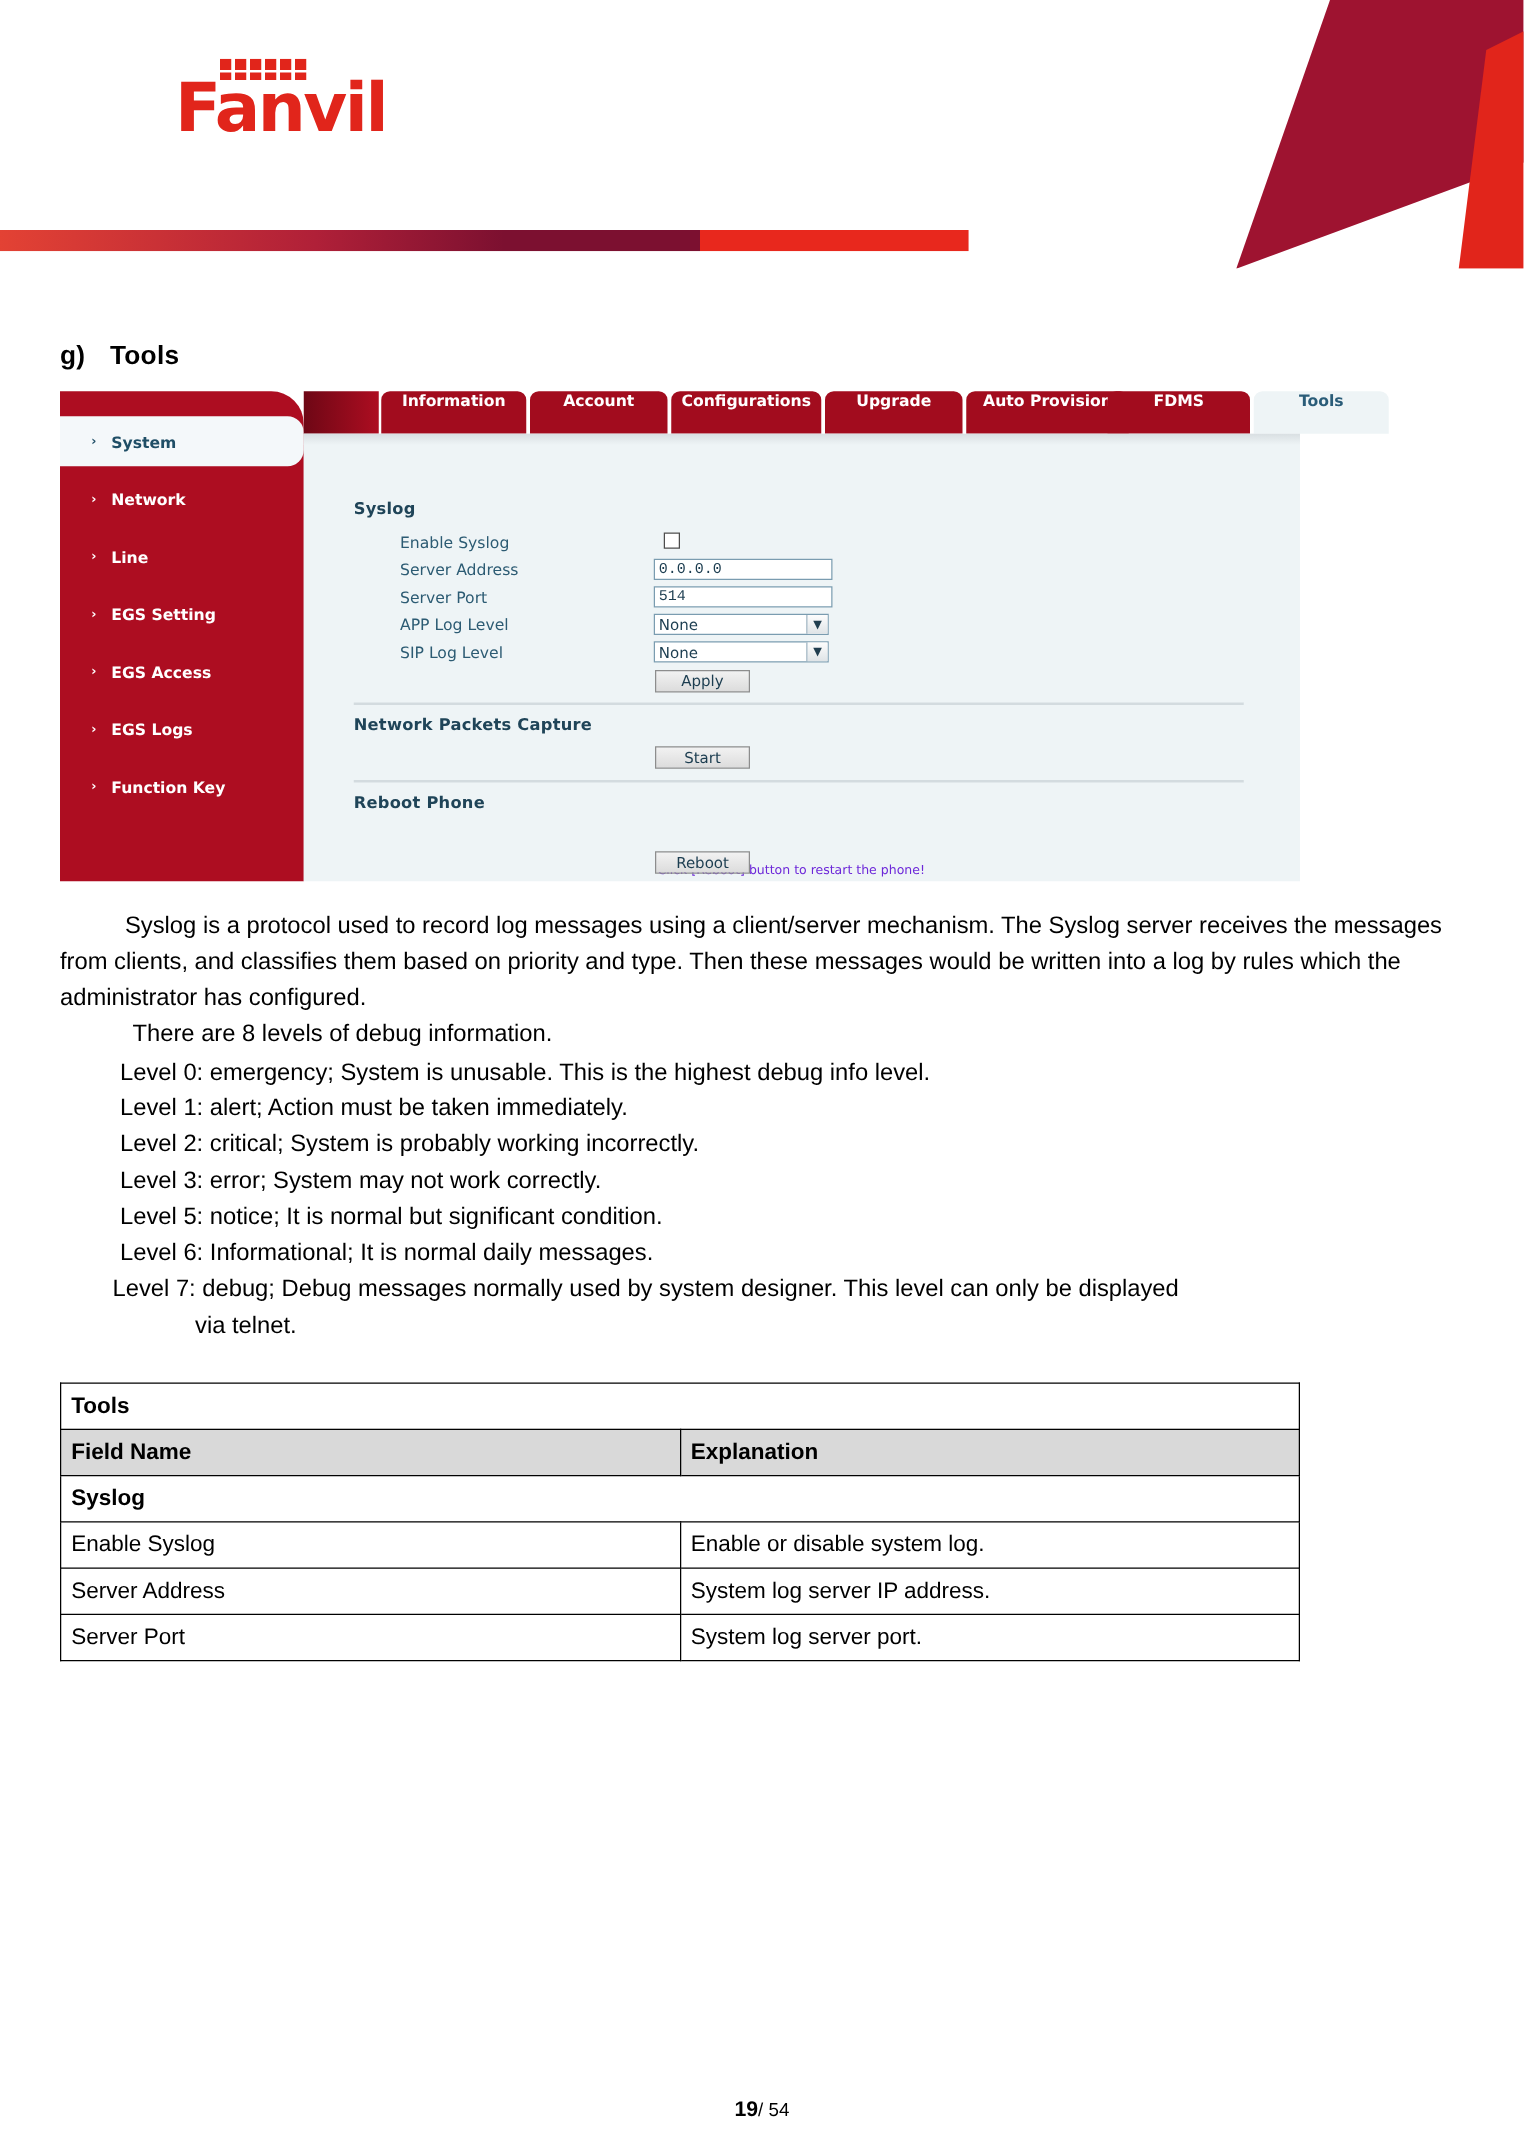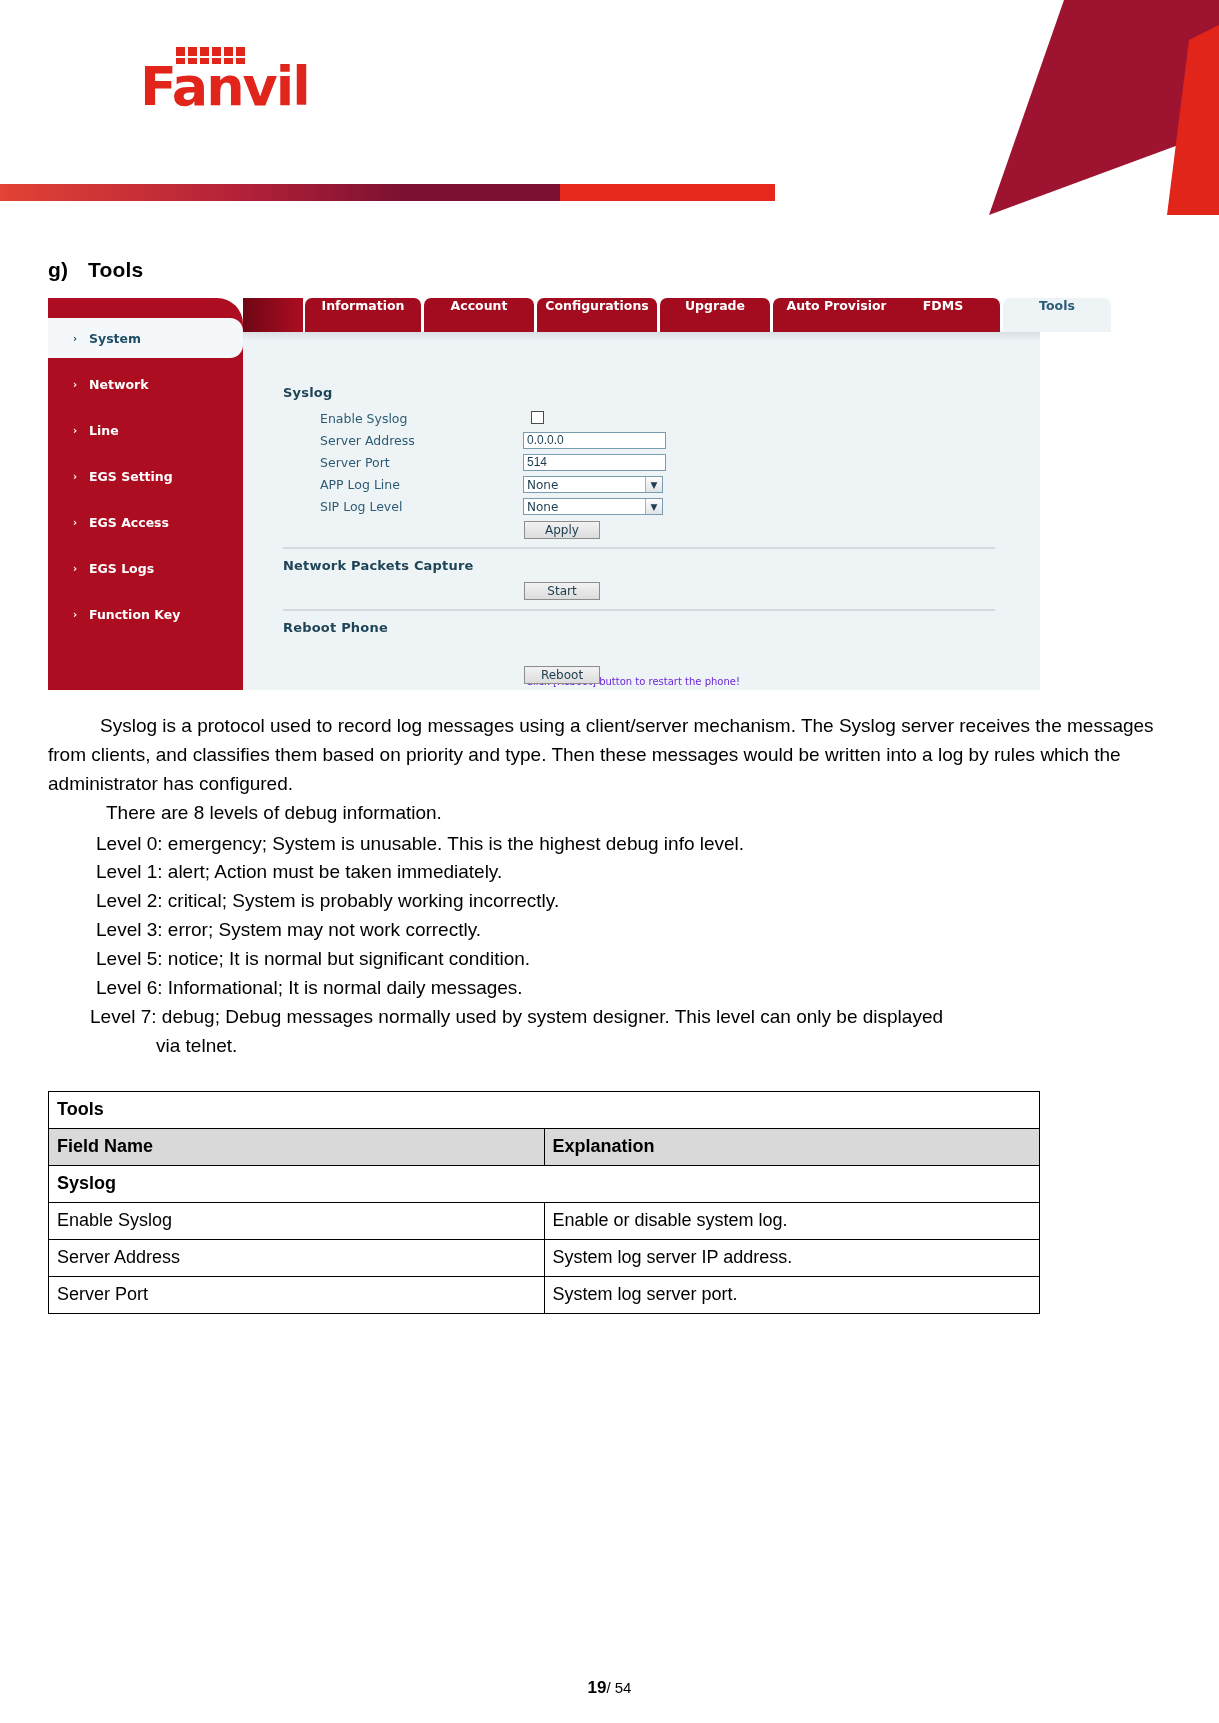--- a/index.html
+++ b/index.html
@@ -58,21 +58,21 @@
     font-weight: normal;
     text-align: left;
     vertical-align: middle;
     line-height: 1.25;
     height: 28px;
   }
   .col-name { width: 214px; }
 
   
   .sec-heading {
-    margin-top: 25px;
+    margin-top: 40px;
     font-size: 21px;
     font-weight: bold;
     letter-spacing: 0.2px;
   }
   .sec-heading .marker { display: inline-block; width: 40px; }
 
   
   .webui {
     position: relative;
     margin-top: 16px;
@@ -171,21 +171,21 @@
     color: #2c5b73;
   }
   .txt-input {
     position: absolute;
     height: 17px;
     width: 143px;
     border: 1px solid #7a9cb0;
     background: #ffffff;
     font-size: 12px;
     color: #1c3d50;
-    font-family: Liberation Sans, sans-serif;
+    font-family: Liberation Mono, monospace;
     padding: 0 0 0 3px;
     box-sizing: border-box;
     line-height: 15px;
   }
   .sel-input {
     position: absolute;
     height: 17px;
     width: 140px;
     border: 1px solid #7a9cb0;
     background: #ffffff;
@@ -400,21 +400,21 @@
 
         <div class="fld-label" style="left:77px; top:79px;">Enable Syslog</div>
         <div class="chk" style="left:288px; top:79px;"></div>
 
         <div class="fld-label" style="left:77px; top:101px;">Server Address</div>
         <div class="txt-input" style="left:280px; top:100px;">0.0.0.0</div>
 
         <div class="fld-label" style="left:77px; top:123px;">Server Port</div>
         <div class="txt-input" style="left:280px; top:122px;">514</div>
 
-        <div class="fld-label" style="left:77px; top:145px;">APP Log Line</div>
+        <div class="fld-label" style="left:77px; top:145px;">APP Log Level</div>
         <div class="sel-input" style="left:280px; top:144px;">
           <span>None</span>
           <span class="caret">▼</span>
         </div>
 
         <div class="fld-label" style="left:77px; top:167px;">SIP Log Level</div>
         <div class="sel-input" style="left:280px; top:166px;">
           <span>None</span>
           <span class="caret">▼</span>
         </div>

